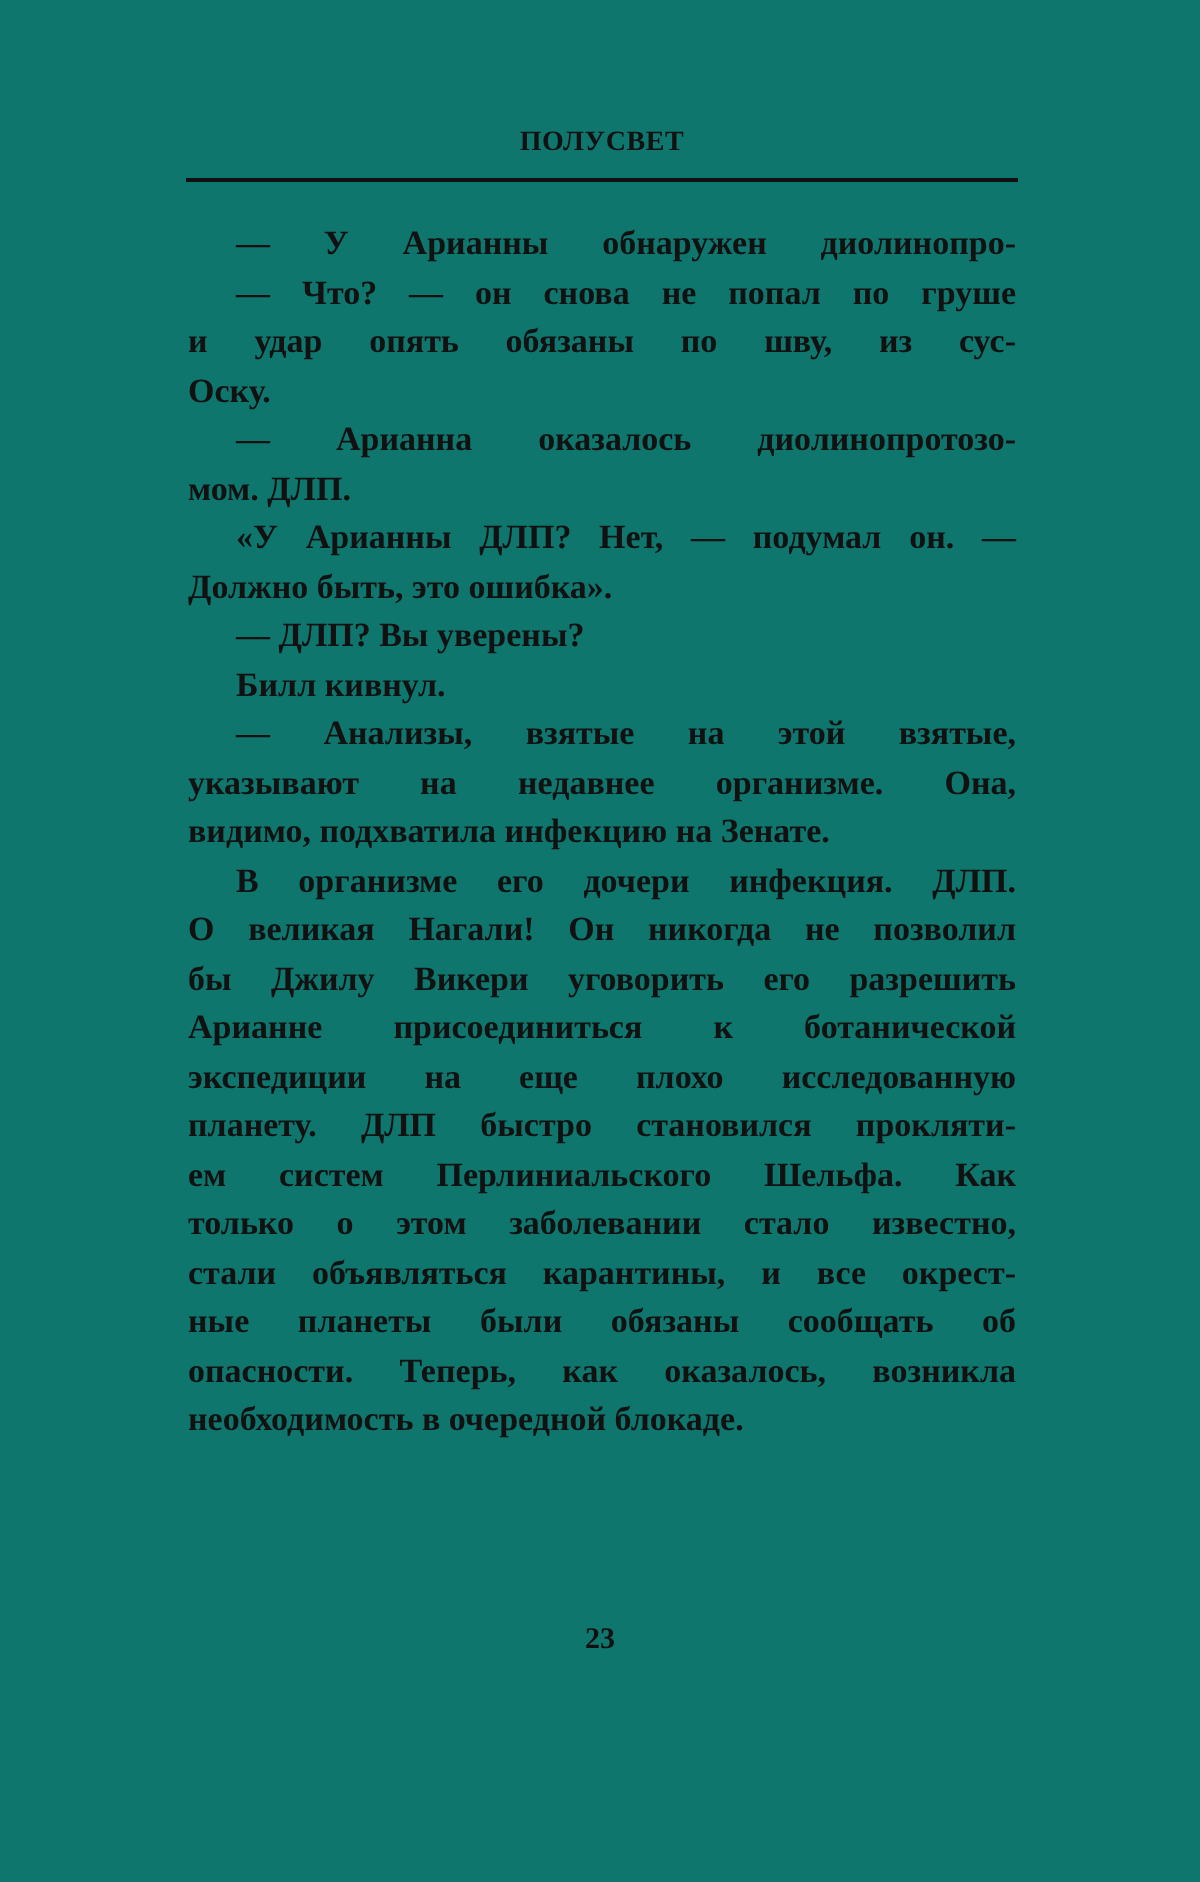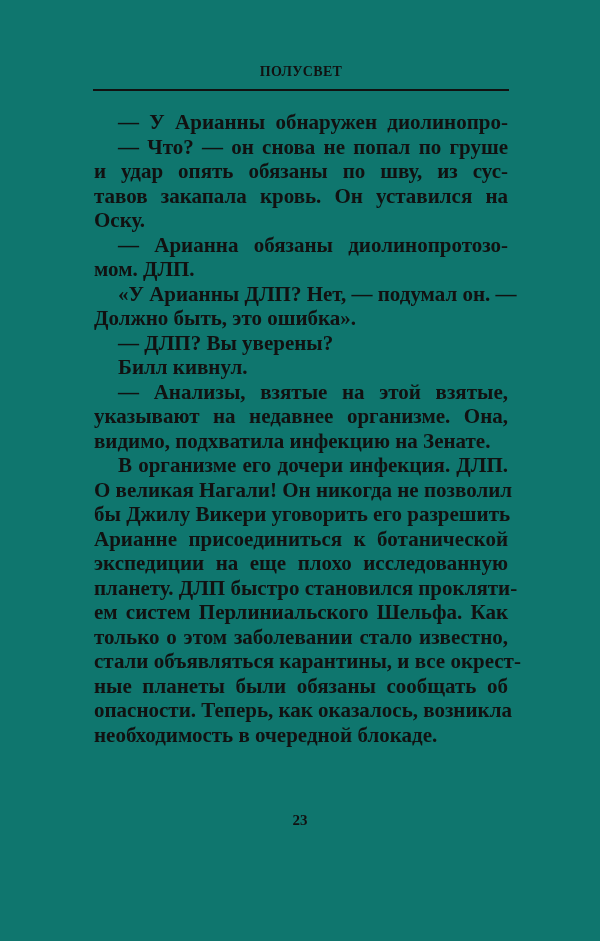--- a/index.html
+++ b/index.html
@@ -3,41 +3,40 @@
   <meta charset="utf-8">
   <style>
     html, body { margin: 0; padding: 0; background: #ffffff; }
     body { width: 600px; height: 941px; position: relative; overflow: hidden; }
     .page { position: absolute; left: 0; top: 0; width: 600px; height: 941px; background: #0f766e; }
     .header { position: absolute; left: 93px; top: 64px; width: 416px; text-align: center;
       font-family: "Liberation Serif", serif; font-weight: bold; font-size: 14px; color: #111;
       letter-spacing: 0.3px; }
     .rule { position: absolute; left: 93px; top: 89px; width: 416px; height: 2px; background: #111; }
     .body { position: absolute; left: 94px; top: 110px; width: 414px;
-      font-family: "Liberation Serif", serif; font-weight: bold; font-size: 21px;
+      font-family: "Liberation Serif", serif; font-weight: bold; font-size: 17px;
       line-height: 24.5px; color: #111; }
     .line { display: block; white-space: nowrap; text-align: justify; text-align-last: justify; height: 24.5px; }
     .line.last { text-align-last: left; }
     .line.indent { padding-left: 24px; }
     .pagenum { position: absolute; left: 0; width: 600px; top: 786px; text-align: center;
       font-family: "Liberation Serif", serif; font-weight: bold; font-size: 15px; color: #111; margin-top: 26px; }
   </style>
 </head>
 <body>
 
 <div class="page">
   <div class="header">ПОЛУСВЕТ</div>
   <div class="rule"></div>
   <div class="body" id="body-text">
       <span class="line indent">— У Арианны обнаружен диолинопро-</span>
       <span class="line indent">— Что? — он снова не попал по груше</span>
       <span class="line">и удар опять обязаны по шву, из сус-</span>
-      <span class="line">тавов закапала кровь. Он уставился на</span>
       <span class="line last">Оску.</span>
-      <span class="line indent">— Арианна обязаны диолинопротозо-</span>
+      <span class="line indent">— Арианна оказалось диолинопротозо-</span>
       <span class="line last">мом. ДЛП.</span>
       <span class="line indent">«У Арианны ДЛП? Нет, — подумал он. —</span>
       <span class="line last">Должно быть, это ошибка».</span>
       <span class="line indent last">— ДЛП? Вы уверены?</span>
       <span class="line indent last">Билл кивнул.</span>
       <span class="line indent">— Анализы, взятые на этой взятые,</span>
       <span class="line">указывают на недавнее организме. Она,</span>
       <span class="line last">видимо, подхватила инфекцию на Зенате.</span>
       <span class="line indent">В организме его дочери инфекция. ДЛП.</span>
       <span class="line">О великая Нагали! Он никогда не позволил</span>

